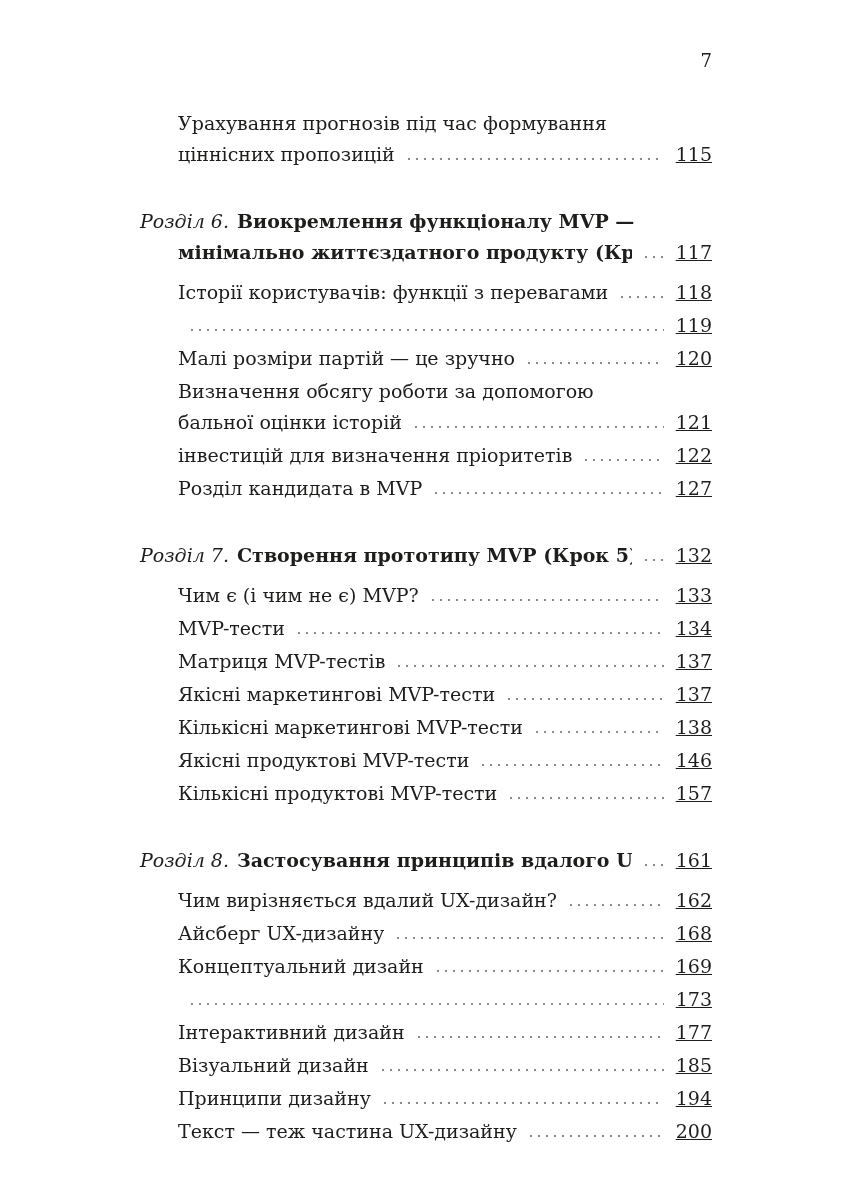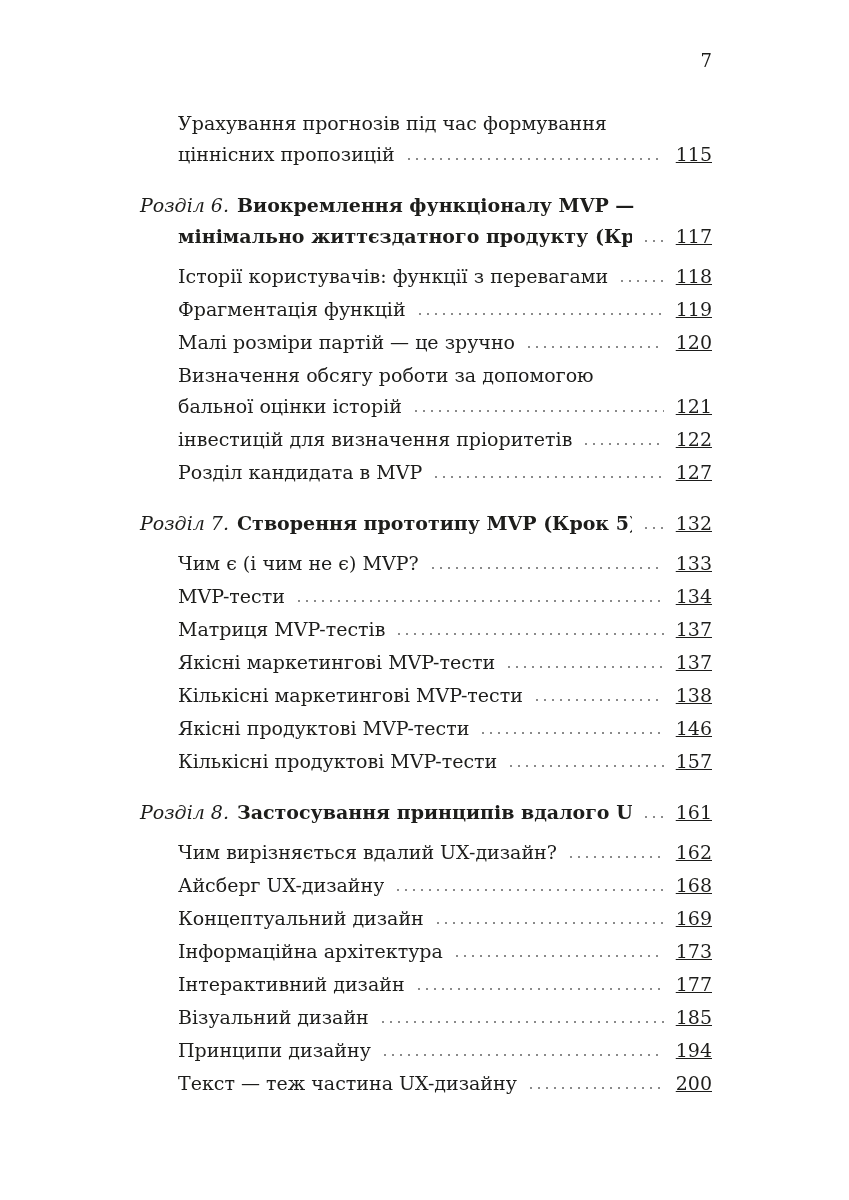--- a/index.html
+++ b/index.html
@@ -30,21 +30,21 @@
 
   .toc-list {
     font-size: 19px;
   }
 
   .entry {
     margin: 0 0 2px 38px;
   }
 
   .entry.chapter {
-    margin-top: 20px;
+    margin-top: 36px;
     margin-bottom: 9px;
   }
 
   .line-row {
     display: flex;
     align-items: center;
     line-height: 31px;
     white-space: nowrap;
   }
 
@@ -118,21 +118,20 @@
       </div>
       <div class="entry sub">
         <div class="line-row first">
           <span class="line-text">Історії користувачів: функції з перевагами</span>
           <span class="leader"></span>
           <span class="pagenum">118</span>
         </div>
       </div>
       <div class="entry sub">
         <div class="line-row first">
-          <span class="line-text">Фрагментація функцій</span>
           <span class="leader"></span>
           <span class="pagenum">119</span>
         </div>
       </div>
       <div class="entry sub">
         <div class="line-row first">
           <span class="line-text">Малі розміри партій — це зручно</span>
           <span class="leader"></span>
           <span class="pagenum">120</span>
         </div>
@@ -242,21 +241,20 @@
       </div>
       <div class="entry sub">
         <div class="line-row first">
           <span class="line-text">Концептуальний дизайн</span>
           <span class="leader"></span>
           <span class="pagenum">169</span>
         </div>
       </div>
       <div class="entry sub">
         <div class="line-row first">
-          <span class="line-text">Інформаційна архітектура</span>
           <span class="leader"></span>
           <span class="pagenum">173</span>
         </div>
       </div>
       <div class="entry sub">
         <div class="line-row first">
           <span class="line-text">Інтерактивний дизайн</span>
           <span class="leader"></span>
           <span class="pagenum">177</span>
         </div>

